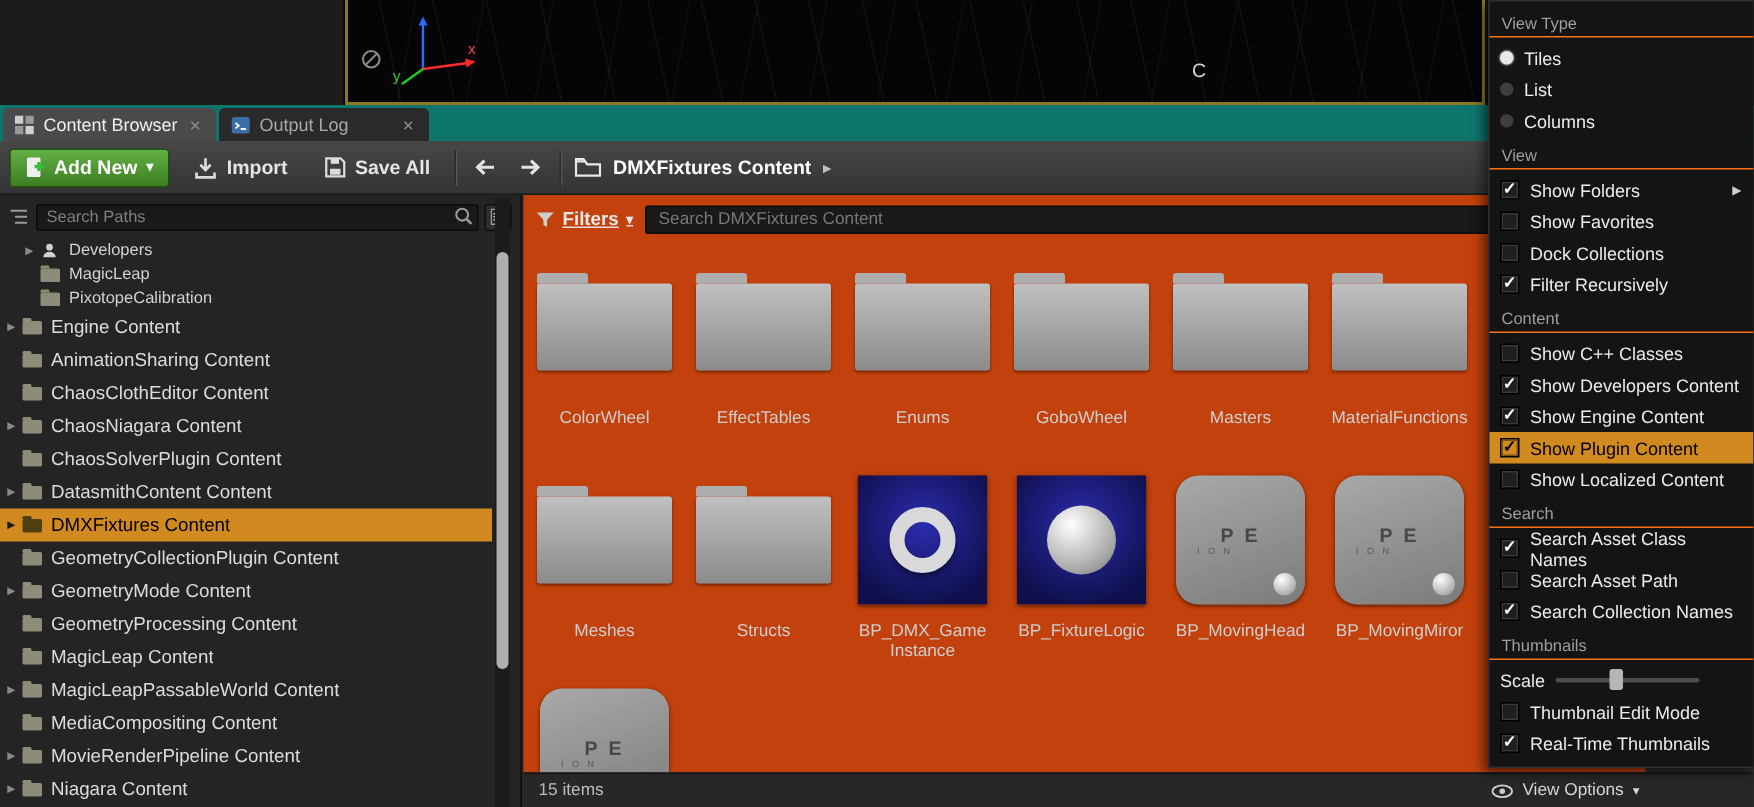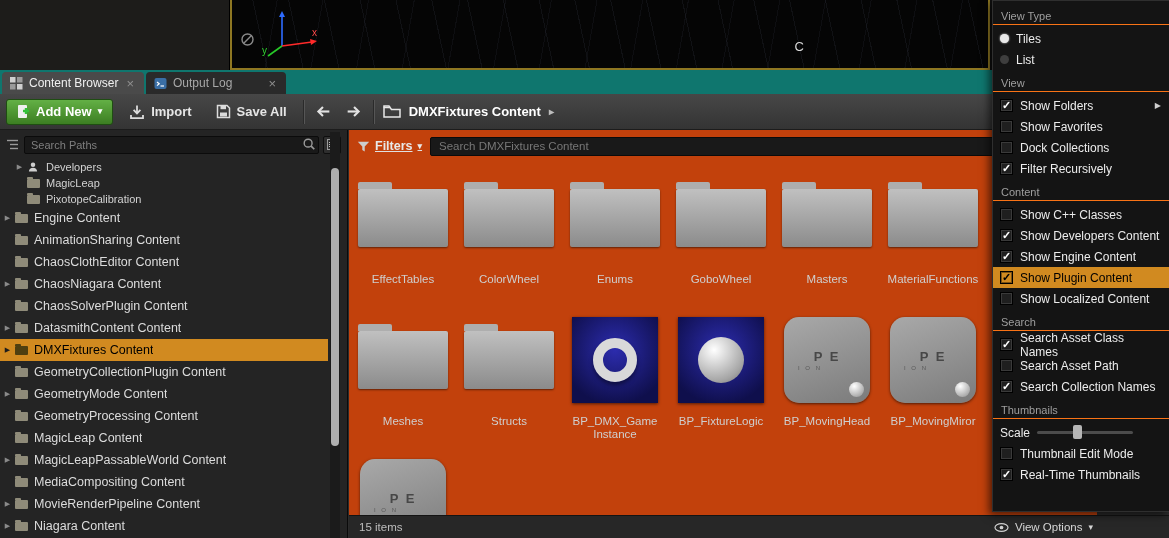--- a/index.html
+++ b/index.html
@@ -371,27 +371,27 @@
       </span>
     </span>
   </div>
 
   <div class="grid">
     <div class="grow">
       <div class="tile">
         <span class="thumbwrap">
             <span class="folder-big"></span>
           </span>
+        <span class="tlab">ColorWheel</span>
+      </div>
+      <div class="tile">
+        <span class="thumbwrap">
+            <span class="folder-big"></span>
+          </span>
         <span class="tlab">EffectTables</span>
-      </div>
-      <div class="tile">
-        <span class="thumbwrap">
-            <span class="folder-big"></span>
-          </span>
-        <span class="tlab">ColorWheel</span>
       </div>
       <div class="tile">
         <span class="thumbwrap">
             <span class="folder-big"></span>
           </span>
         <span class="tlab">Enums</span>
       </div>
       <div class="tile">
         <span class="thumbwrap">
             <span class="folder-big"></span>
@@ -503,20 +503,24 @@
 <div class="menu">
   <div class="mh"><span>View Type</span></div>
   <div class="mi">
     <span class="radio on"></span>
     <span>Tiles</span>
   </div>
   <div class="mi">
     <span class="radio"></span>
     <span>List</span>
   </div>
+  <div class="mi">
+    <span class="radio"></span>
+    <span>Columns</span>
+  </div>
 
   <div class="mh"><span>View</span></div>
   <div class="mi">
     <span class="cb checked">
         <span class="ck">✓</span>
       </span>
     <span>Show Folders</span>
     <span class="sub">▶</span>
   </div>
   <div class="mi">

